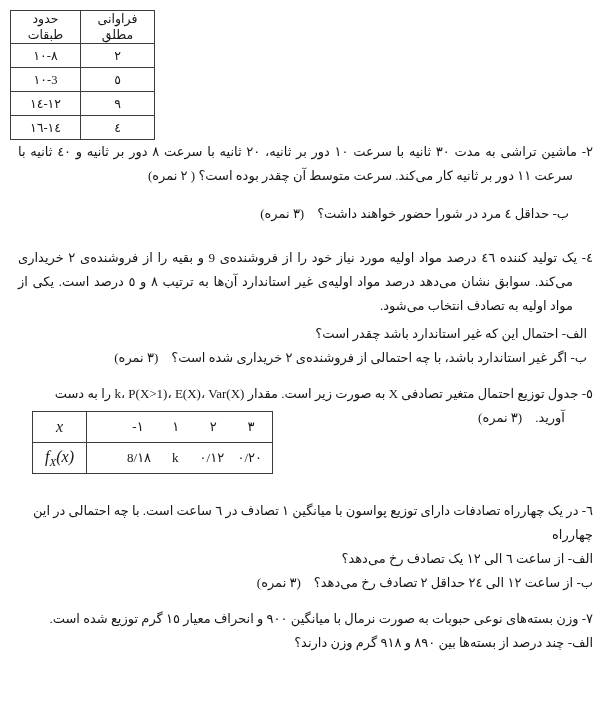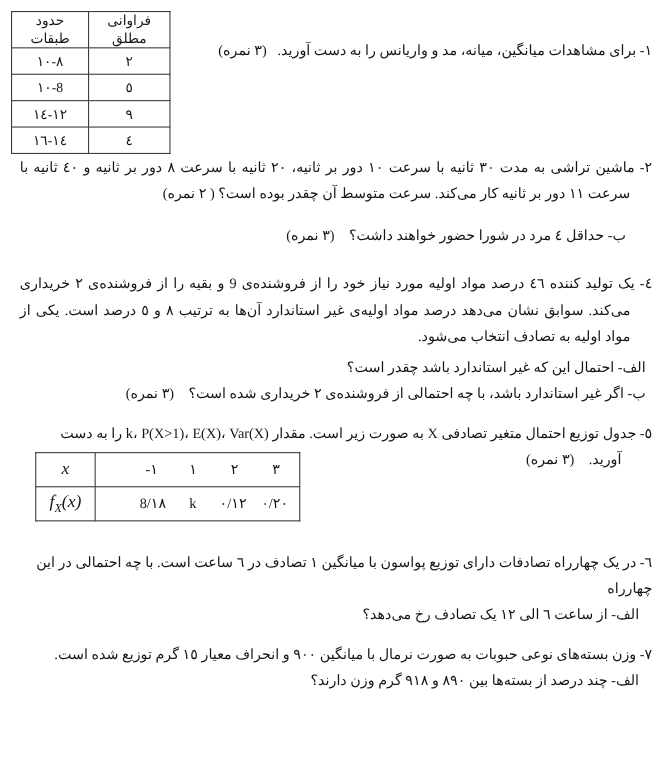--- a/index.html
+++ b/index.html
@@ -47,21 +47,21 @@
   .q-4 { margin-top: 20px; }
   .q-5 { margin-top: 12px; }
   .q-6 { margin-top: 20px; }
   .q-7 { margin-top: 12px; }
   .line { text-align: right; }
   .para {
     text-align: justify;
     padding-right: 20px;
     text-indent: -20px;
   }
-  .sub  { margin-right: 12px; }
+  .sub  { margin-right: 0; }
   .sub-wide { margin-right: 24px; }
   .sub-flush { margin-right: 6px; }
   .gap-top { margin-top: 4px; }
 
   
   .q5-bottom { position: relative; height: 70px; margin-top: 3px; }
   .q5-avarid { position: absolute; top: -3px; right: 28px; }
   .dist-table {
     position: absolute; left: 14px; top: 2px;
     border-collapse: collapse;
@@ -102,34 +102,33 @@
       <tbody>
         <tr>
           <th class="col-range">حدود طبقات</th>
           <th class="col-freq">فراوانی مطلق</th>
         </tr>
         <tr>
           <td>٨-١٠</td>
           <td>٢</td>
         </tr>
         <tr>
-          <td>١٠-8</td>
+          <td>١٠-3</td>
           <td>٥</td>
         </tr>
         <tr>
           <td>١٢-١٤</td>
           <td>٩</td>
         </tr>
         <tr>
           <td>١٤-١٦</td>
           <td>٤</td>
         </tr>
       </tbody>
     </table>
-    <div class="q1-line">١- برای مشاهدات میانگین، میانه، مد و واریانس را به دست آورید.&nbsp;&nbsp; (٣ نمره)</div>
   </div>
 
   <div class="q q-2">
     <div class="para">٢- ماشین تراشی به مدت ٣٠ ثانیه با سرعت ١٠ دور بر ثانیه، ٢٠ ثانیه با سرعت ٨ دور بر ثانیه و ٤٠ ثانیه با سرعت ١١ دور بر ثانیه کار می‌کند. سرعت متوسط آن چقدر بوده است؟ ( ٢ نمره)</div>
   </div>
 
   <div class="q q-3">
     <div class="line sub-wide">ب- حداقل ٤ مرد در شورا حضور خواهند داشت؟&nbsp;&nbsp;&nbsp; (٣ نمره)</div>
   </div>
 
@@ -172,20 +171,21 @@
             </td>
           </tr>
         </tbody>
       </table>
     </div>
   </div>
 
   <div class="q q-6">
     <div class="line">٦- در یک چهارراه تصادفات دارای توزیع پواسون با میانگین ١ تصادف در ٦ ساعت است. با چه احتمالی در این چهارراه</div>
     <div class="line sub">الف- از ساعت ٦ الی ١٢ یک تصادف رخ می‌دهد؟</div>
+    <div class="line sub">ب- از ساعت ١٢ الی ٢٤ حداقل ٢ تصادف رخ می‌دهد؟&nbsp;&nbsp;&nbsp; (٣ نمره)</div>
   </div>
 
   <div class="q q-7">
     <div class="line">٧- وزن بسته‌های نوعی حبوبات به صورت نرمال با میانگین ٩٠٠ و انحراف معیار ١٥ گرم توزیع شده است.</div>
     <div class="line sub">الف- چند درصد از بسته‌ها بین ٨٩٠ و ٩١٨ گرم وزن دارند؟</div>
 
   </div>
 
 </div>
 

